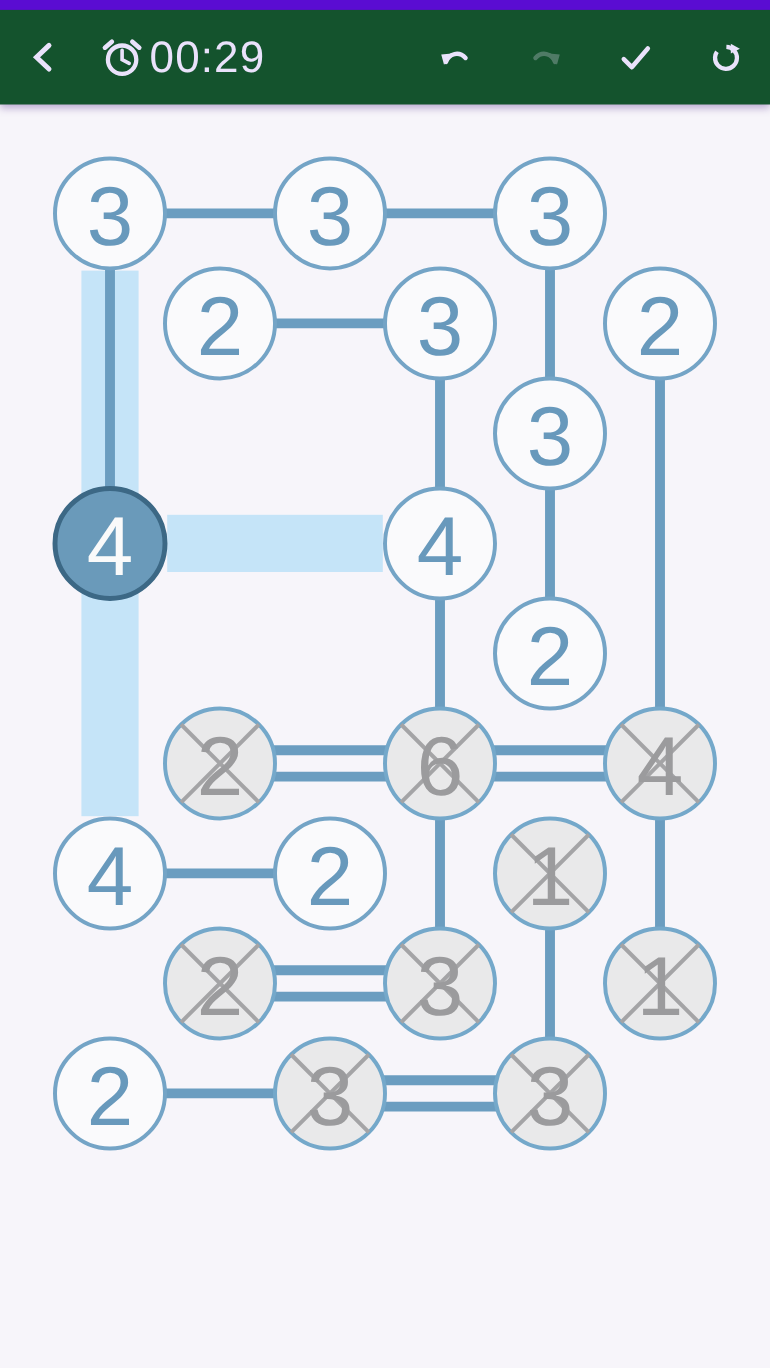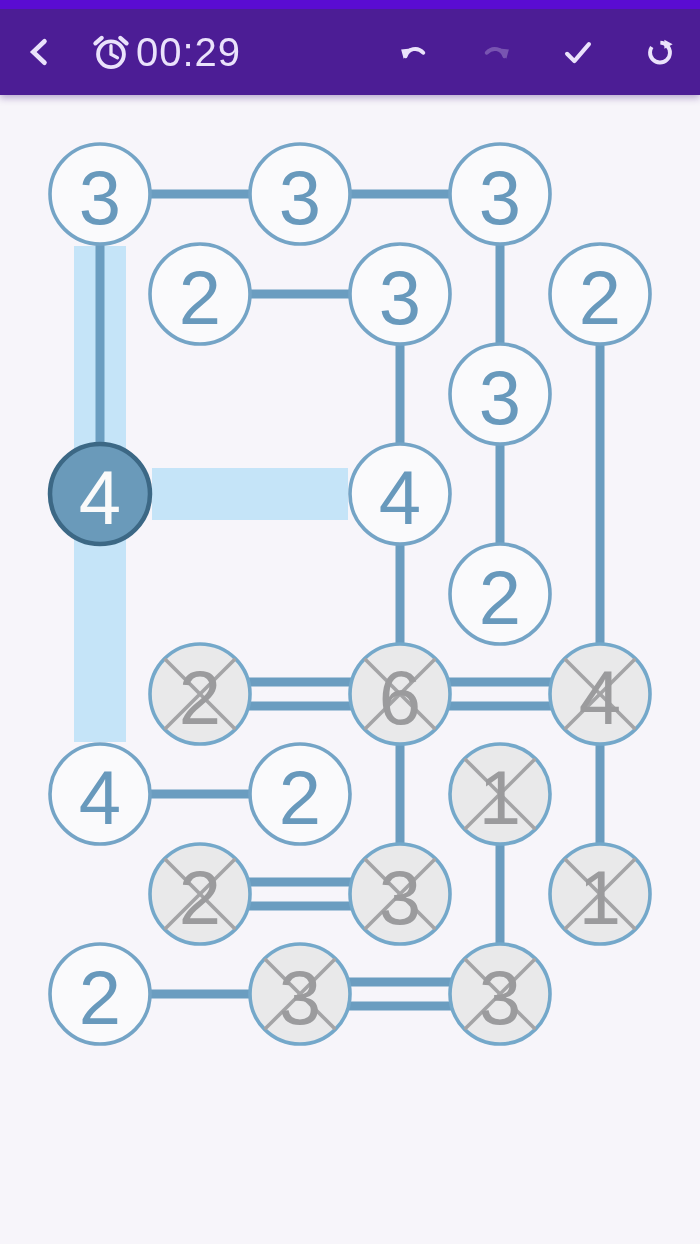--- a/index.html
+++ b/index.html
@@ -8,21 +8,21 @@
     background:#f7f5fa;
     font-family:"Liberation Sans","DejaVu Sans",sans-serif;
   }
   
   .statusbar{
     position:absolute;top:0;left:0;width:700px;height:9px;
     background:#5a0cd2;z-index:11;
   }
   .appbar{
     position:absolute;top:0;left:0;width:700px;height:95px;
-    background:#4c1d95;z-index:10;
+    background:#14532d;z-index:10;
     display:flex;align-items:center;
     box-shadow:0 3px 7px rgba(70,30,130,0.35);
     box-sizing:border-box;
     padding:9px 16px 0 16px;
   }
   .iconbtn{
     background:none;border:none;padding:0;margin:0;cursor:pointer;
     display:flex;align-items:center;justify-content:center;
     width:48px;height:48px;flex:0 0 auto;
   }

